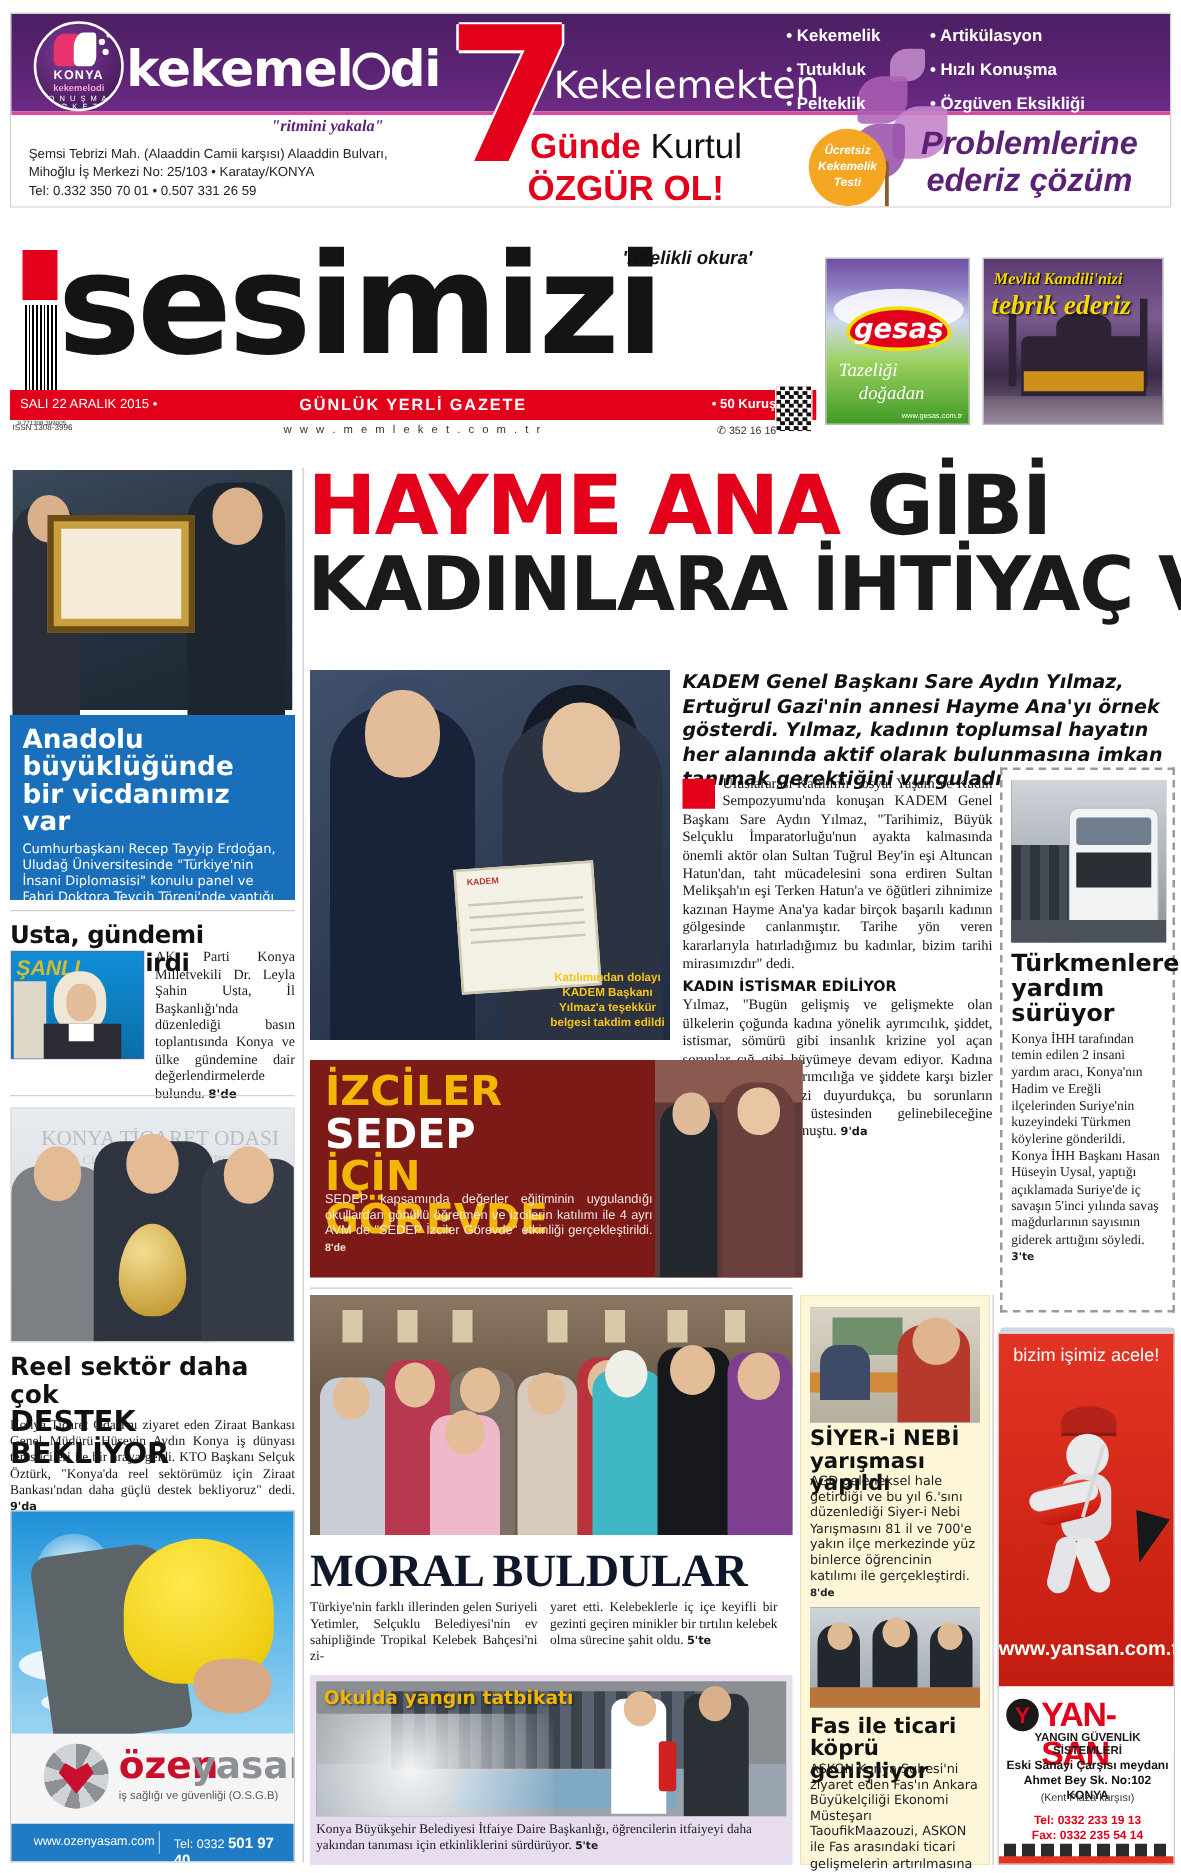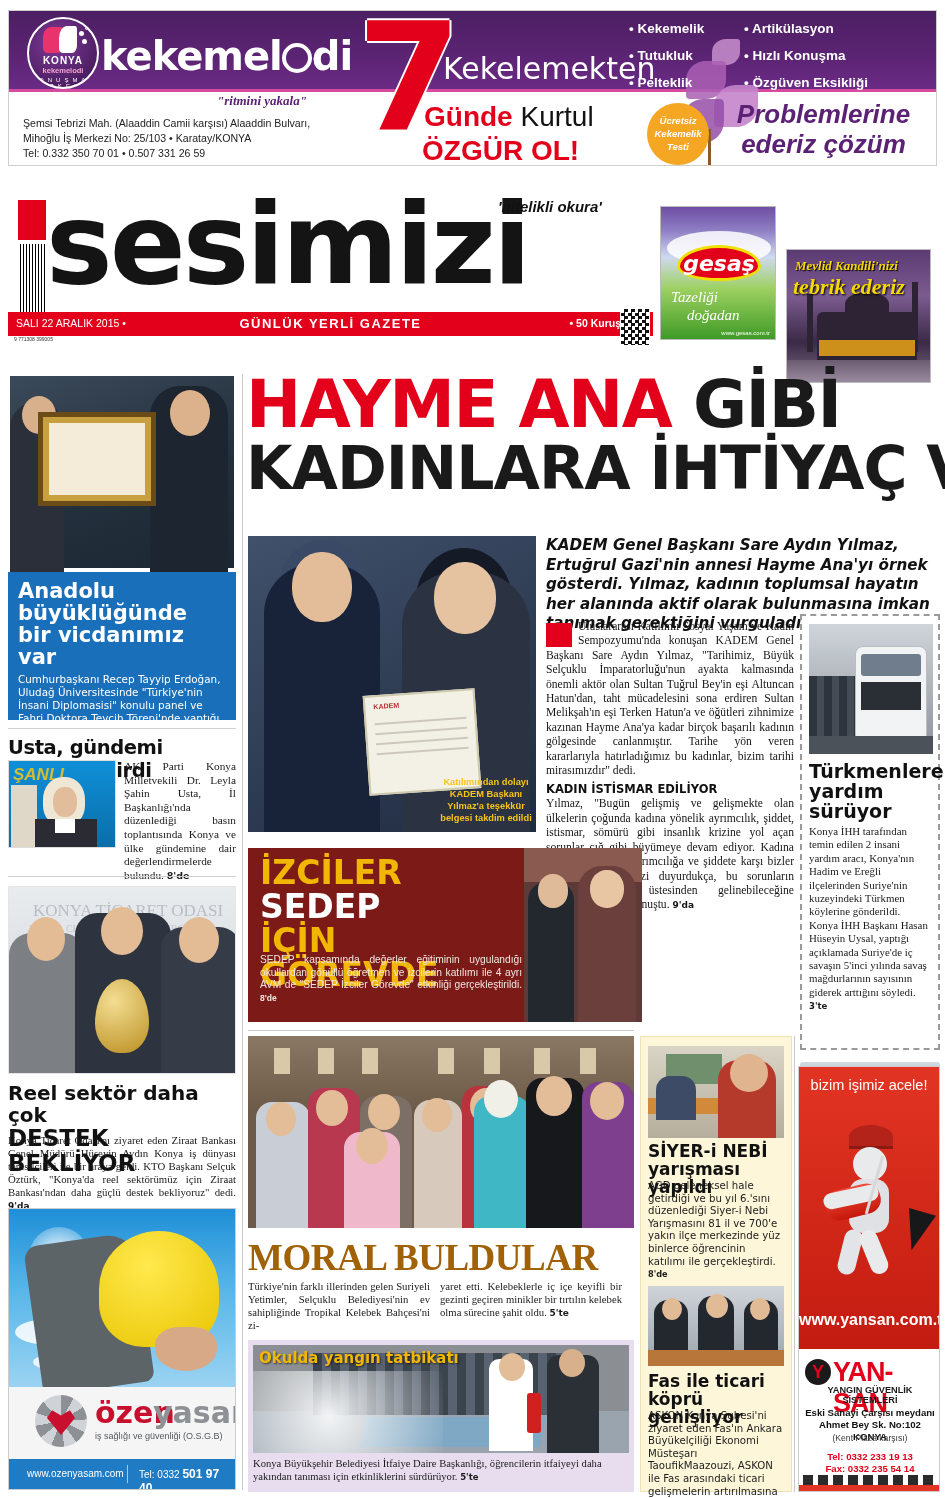--- a/index.html
+++ b/index.html
@@ -102,21 +102,21 @@
      background: linear-gradient(180deg,#6e4fa3 0%, #8f7fc5 18%, #cfd9ef 38%, #9dd160 62%, #3f9a26 100%); }
   .ad-gesas .cloud { position:absolute; left:6px; top:24px; width:104px; height:34px; background:rgba(255,255,255,.85); border-radius:50%; }
   .ad-gesas .logo { position:absolute; left:16px; top:38px; width:84px; height:36px; background:#e2001a;
      border-radius:50% 50% 50% 50%/60% 60% 40% 40%; border:3px solid #f0e000; color:#fff; font-size:22px;
      font-style:italic; font-weight:bold; text-align:center; line-height:32px; font-family:"DejaVu Sans",sans-serif;}
   .ad-gesas .t1 { position:absolute; left:10px; top:82px; color:#fff; font-size:15px; font-style:italic; font-family:"Liberation Serif",serif;}
   .ad-gesas .t2 { position:absolute; left:26px; top:100px; color:#fff; font-size:15px; font-style:italic; font-family:"Liberation Serif",serif;}
   .ad-gesas .w { position:absolute; right:5px; bottom:3px; color:#fff; font-size:6px; }
 
   .ad-mevlid { position:absolute; left:786px; top:206px; width:145px; height:134px; border:1px solid #bbb;
-     overflow:hidden; background: linear-gradient(180deg,#5c3b73 0%, #7b5b90 35%, #3a2a46 70%, #7a6a80 100%); margin-top: 43px; }
+     overflow:hidden; background: linear-gradient(180deg,#5c3b73 0%, #7b5b90 35%, #3a2a46 70%, #7a6a80 100%); }
   .ad-mevlid .m1 { position:absolute; left:8px; top:8px; color:#f5d800; font-size:13px; font-weight:bold; font-style:italic; font-family:"Liberation Serif",serif; text-shadow:1px 1px 1px #000;}
   .ad-mevlid .m2 { position:absolute; left:6px; top:24px; color:#f5d800; font-size:22px; font-weight:bold; font-style:italic; font-family:"Liberation Serif",serif; text-shadow:1px 1px 2px #000;}
   .ad-mevlid .mosque { position:absolute; left:30px; bottom:22px; width:100px; height:48px; background:#2e2334; border-radius:6px 6px 0 0; }
   .ad-mevlid .dome { position:absolute; left:58px; bottom:66px; width:44px; height:24px; background:#2e2334; border-radius:50% 50% 0 0; }
   .ad-mevlid .min1 { position:absolute; left:20px; bottom:30px; width:6px; height:58px; background:#2e2334; }
   .ad-mevlid .min2 { position:absolute; right:12px; bottom:30px; width:6px; height:70px; background:#2e2334; }
   .ad-mevlid .glow { position:absolute; left:32px; bottom:26px; width:96px; height:16px; background:#e8a317; opacity:.85;}
   .ad-mevlid .water { position:absolute; left:0; bottom:0; width:100%; height:22px; background:linear-gradient(180deg,#6b5b72,#9a8a9e); }
 
   
@@ -265,21 +265,21 @@
   .izci .ph .b2h{ position:absolute; right:18px; top:22px; width:34px; height:38px; background:#e8c6a4; border-radius:48%;}
   .izci .ph .sc { position:absolute; left:0; top:0; width:100%; height:34px; background:#8a5a50;}
 
   
   .ph-moral { position:absolute; left:248px; top:1036px; width:386px; height:192px; overflow:hidden; background:#6c5b4a;}
   .ph-moral .shelf { position:absolute; left:0; top:0; width:100%; height:74px; background:linear-gradient(180deg,#8a7864,#6d5b49);}
   .ph-moral .shelf .it { position:absolute; top:12px; width:16px; height:26px; background:#d8c9a8; }
   .ph-moral .kid { position:absolute; bottom:0; border-radius:16px 16px 0 0;}
   .ph-moral .kh { position:absolute; border-radius:50%; background:#e3bc98;}
   .moral-h { position:absolute; left:248px; top:1236px; width:386px; font-family:"Liberation Serif",serif;
-     font-size:37px; font-weight:bold; color:#a16207; letter-spacing:-0.5px; }
+     font-size:37px; font-weight:bold; color:#0f172a; letter-spacing:-0.5px; }
   .moral-c1 { position:absolute; left:248px; top:1280px; width:182px; font-family:"Liberation Serif",serif;
      font-size:10.7px; line-height:13px; color:#1a1a1a; text-align:justify;}
   .moral-c2 { position:absolute; left:440px; top:1280px; width:182px; font-family:"Liberation Serif",serif;
      font-size:10.7px; line-height:13px; color:#1a1a1a; text-align:justify;}
   .moral-c2 b { font-family:"DejaVu Sans",sans-serif; font-size:9px;}
 
   
   .yangin { position:absolute; left:248px; top:1340px; width:386px; height:152px; background:#e8dcef; padding:5px;}
   .yangin .ph { position:relative; width:376px; height:108px; overflow:hidden; background:#8b8f94;}
   .yangin .ph .smoke { position:absolute; left:0; top:26px; width:190px; height:82px; background:radial-gradient(circle at 40% 55%, #f2f4f5, rgba(242,244,245,0)); }
@@ -429,20 +429,25 @@
     <div class="memleket">sesimizi</div>
     <div class="nitelikli">'nitelikli okura'</div>
   </div>
 
   <div class="redbar">
     <span class="dt">SALI 22 ARALIK 2015 •</span>
     <span class="gy">GÜNLÜK YERLİ GAZETE</span>
     <span class="pr">• 50 Kuruş</span>
   </div>
   <div class="qr"></div>
+  <div class="underbar">
+    <span class="issn">ISSN 1308-3996</span>
+    <span class="web">w w w . m e m l e k e t . c o m . t r</span>
+    <span class="tel">✆ <span>352 16 16</span></span>
+  </div>
 
   <div class="ad-gesas">
     <div class="cloud"></div>
     <div class="logo">gesaş</div>
     <div class="t1">Tazeliği</div>
     <div class="t2">doğadan</div>
     <div class="w">www.gesas.com.tr</div>
   </div>
 
   <div class="ad-mevlid">

